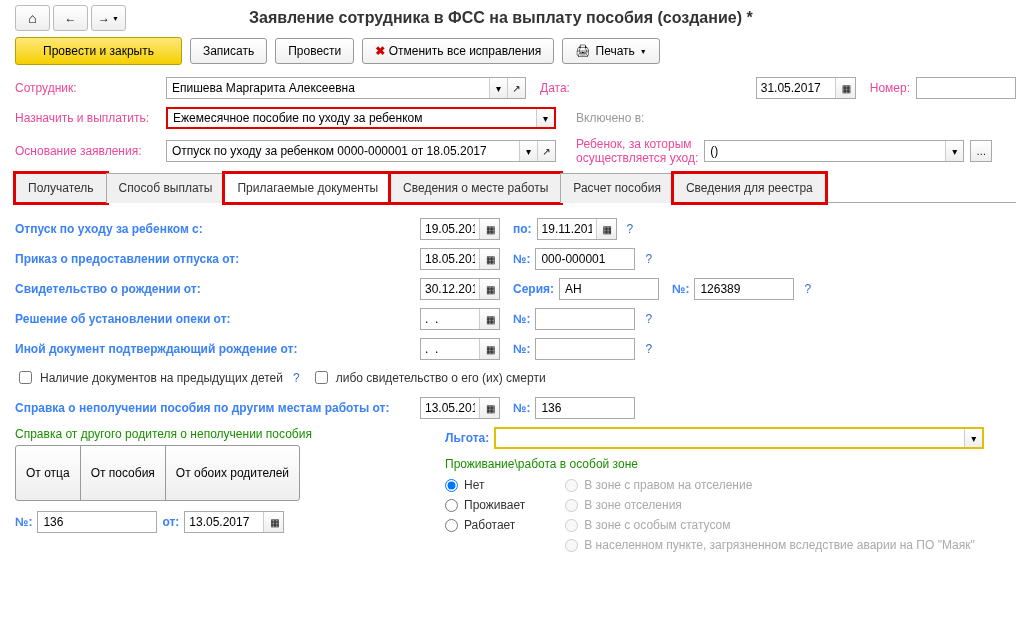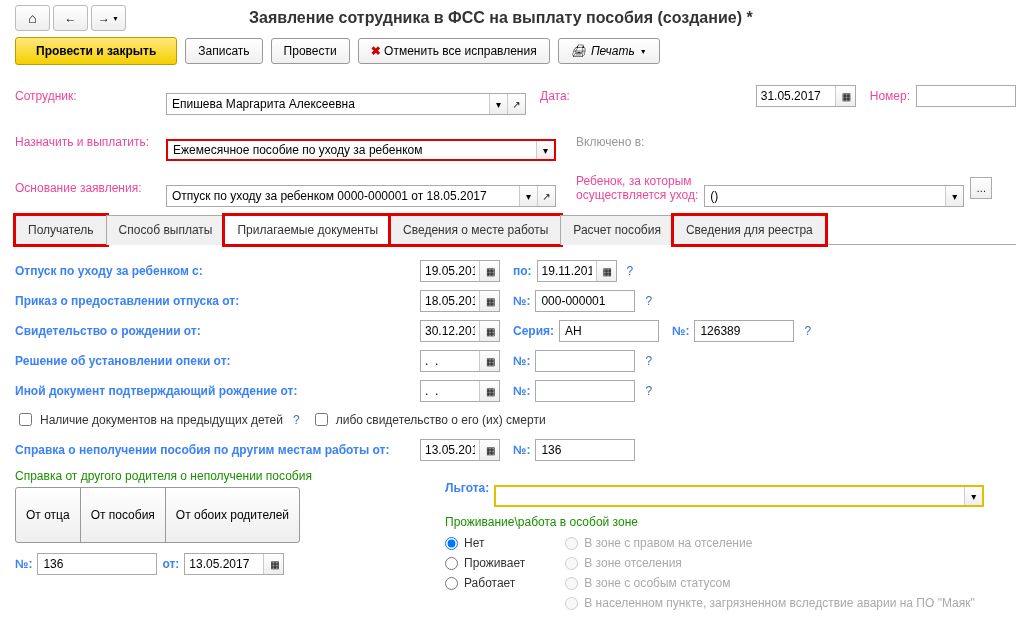--- a/index.html
+++ b/index.html
@@ -44,48 +44,46 @@
   padding: 5px 12px;
   border: 1px solid #999;
   background: linear-gradient(#fff, #f0f0f0);
   border-radius: 3px;
   cursor: pointer;
   font-size: 12px;
 }
 .btn-primary {
   background: linear-gradient(#ffe87a, #f4d000);
   border-color: #b8a000;
-  font-weight: bold;
-  padding: 6px 20px;
+  font-weight: normal;
+  padding: 6px 27px;
 }
 .btn-print {
   display: flex;
   align-items: center;
   gap: 5px;
-  font-style: italic;
 }
 .form-row {
   display: flex;
   align-items: center;
   margin-bottom: 8px;
   gap: 6px;
 }
 .label {
   color: #ec4899;
   font-size: 12px;
 }
 .label-w1 { width: 145px; }
 .label-w2 { width: 400px; }
 .input-wrap {
   display: flex;
   border: 1px solid #aaa;
   background: #fff;
   height: 22px;
   align-items: center;
-  margin-top: 16px;
 }
 .input-wrap.red-border { border: 2px solid #e00000; }
 .input-wrap.yellow-border { border: 2px solid #e0c000; }
 .input-wrap input, .input-wrap select {
   border: none;
   outline: none;
   padding: 2px 5px;
   font-size: 12px;
   background: transparent;
   width: 100%;

